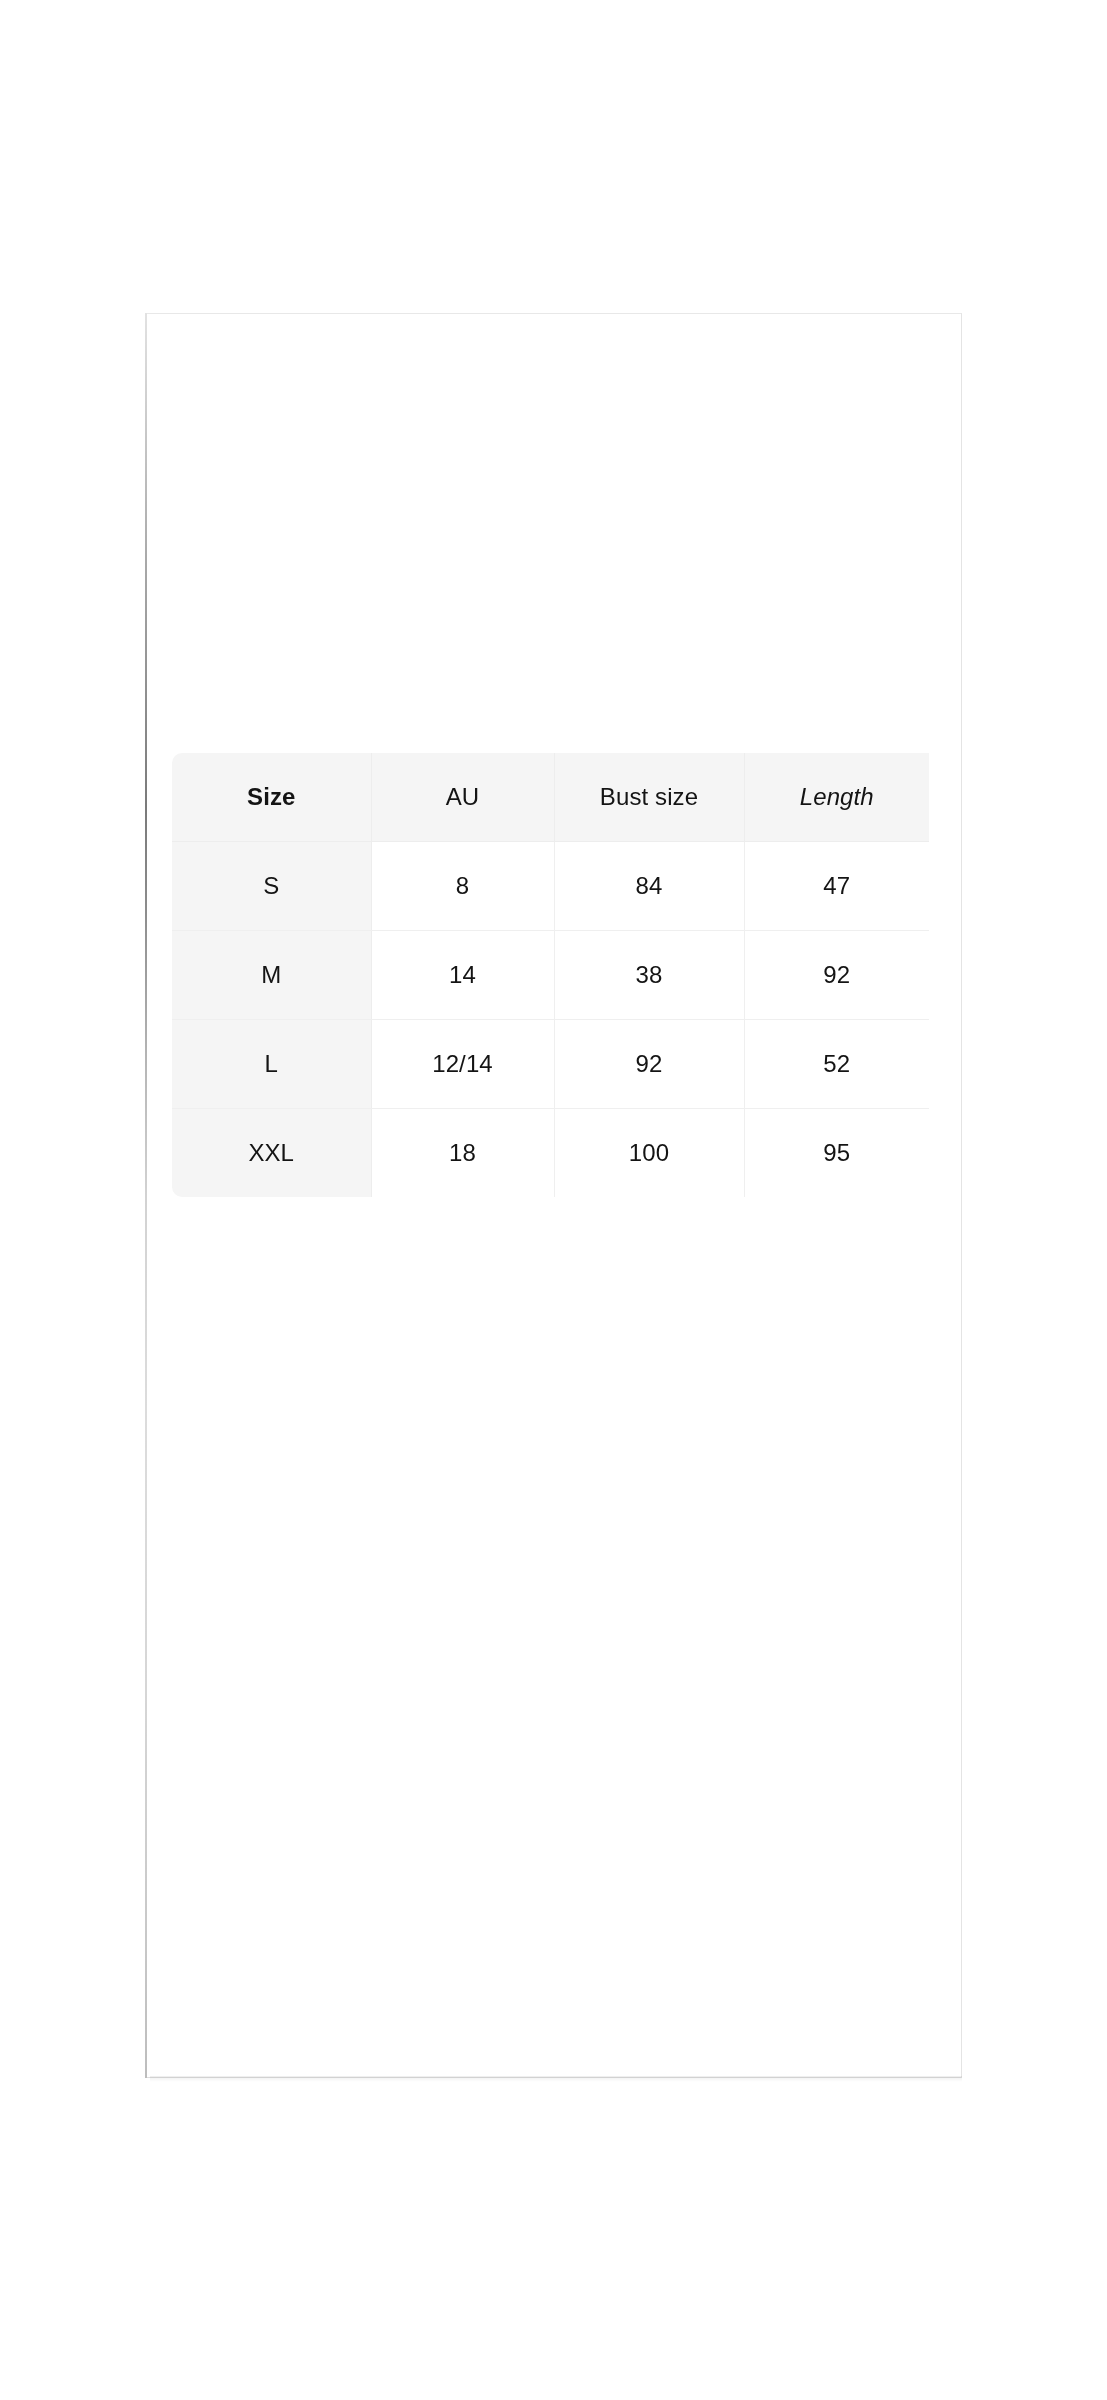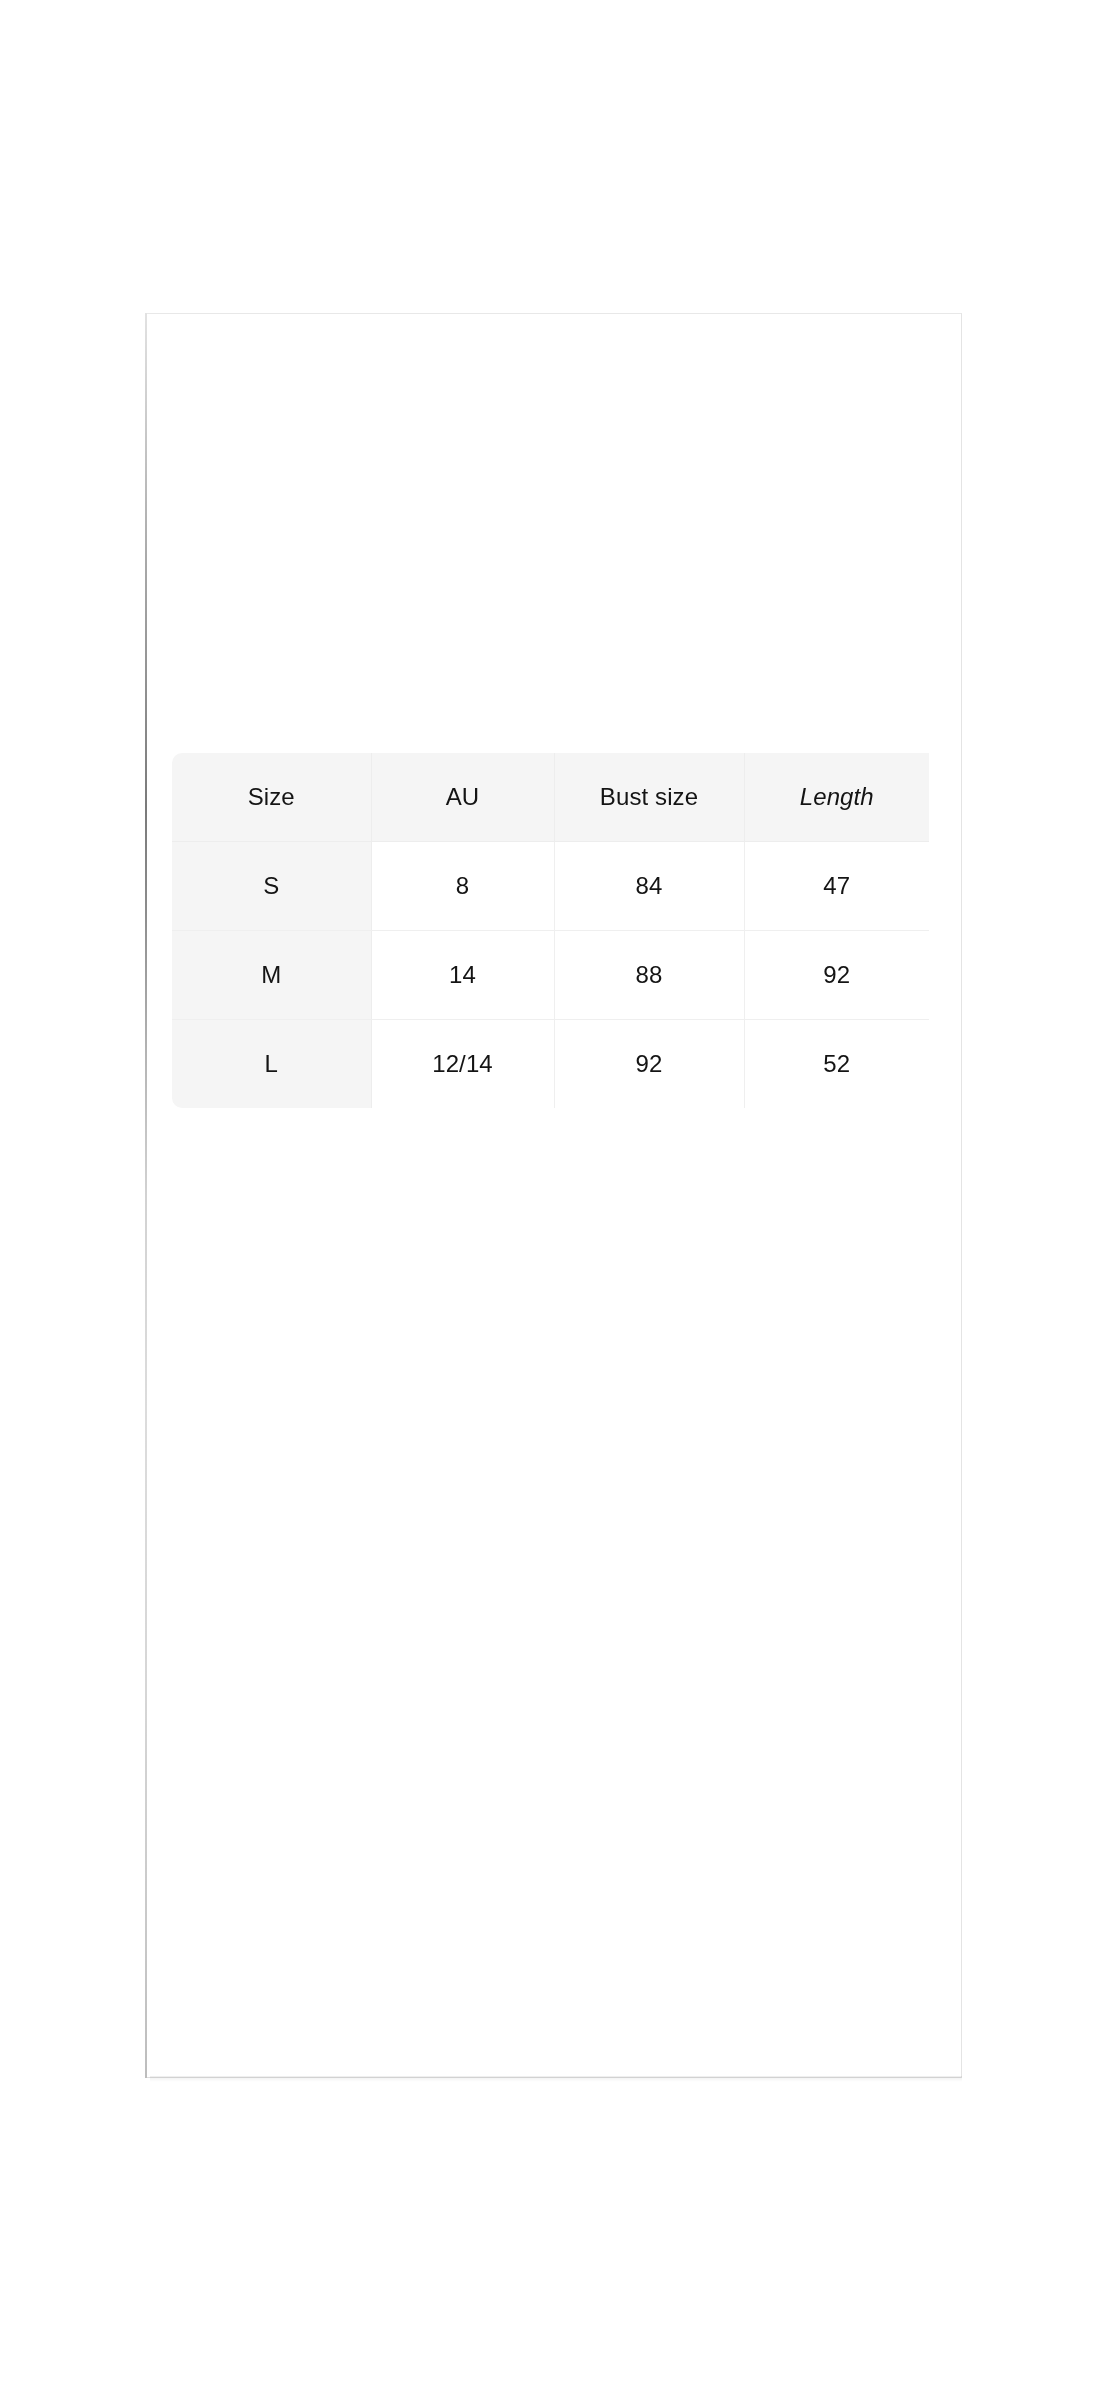--- a/index.html
+++ b/index.html
@@ -101,20 +101,21 @@
     border-bottom: 1px solid #efefef;
   }
 
   #size-table thead th {
     background: #f5f5f5;
     border-bottom: 1px solid #ededed;
     border-right: 1px solid #ededed;
   }
   #size-table thead th.col-first {
     border-top-left-radius: 10px;
+    font-weight: bold;
   }
   #size-table thead th:last-child {
     border-right: none;
     font-style: italic;
   }
 
   #size-table tbody td.col-first {
     background: #f5f5f5;
     border-right: 1px solid #ededed;
   }
@@ -155,25 +156,31 @@
     <tbody>
       <tr>
         <td class="col-first">S</td>
         <td>8</td>
         <td>84</td>
         <td>47</td>
       </tr>
       <tr>
         <td class="col-first">M</td>
         <td>14</td>
-        <td>88</td>
+        <td>38</td>
         <td>92</td>
       </tr>
       <tr>
         <td class="col-first">L</td>
         <td>12/14</td>
         <td>92</td>
         <td>52</td>
       </tr>
+      <tr>
+        <td class="col-first">XXL</td>
+        <td>18</td>
+        <td>100</td>
+        <td>95</td>
+      </tr>
     </tbody>
   </table>
 
 </div>
 
 </body></html>

